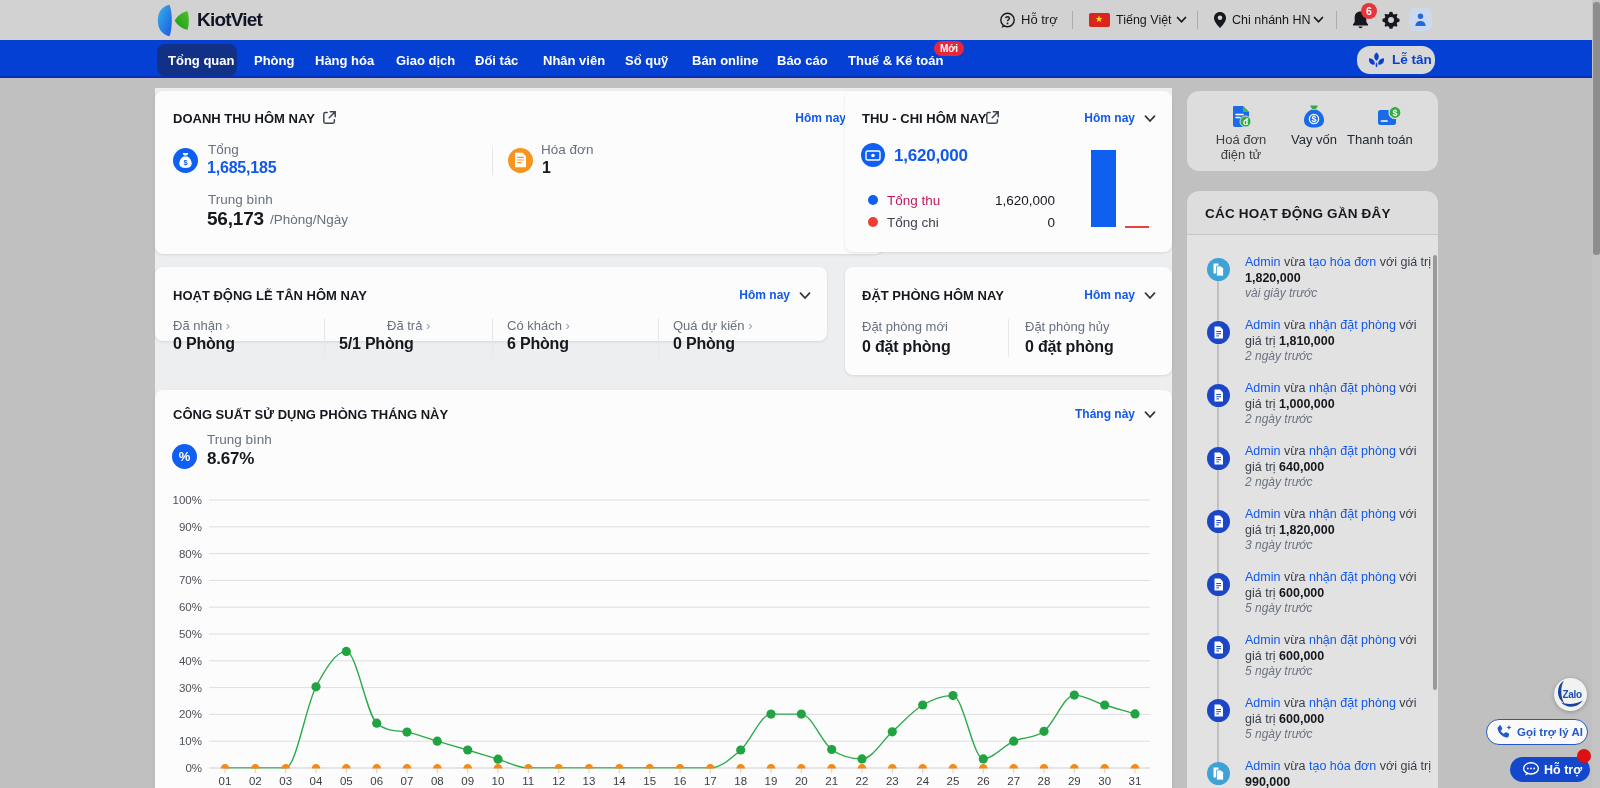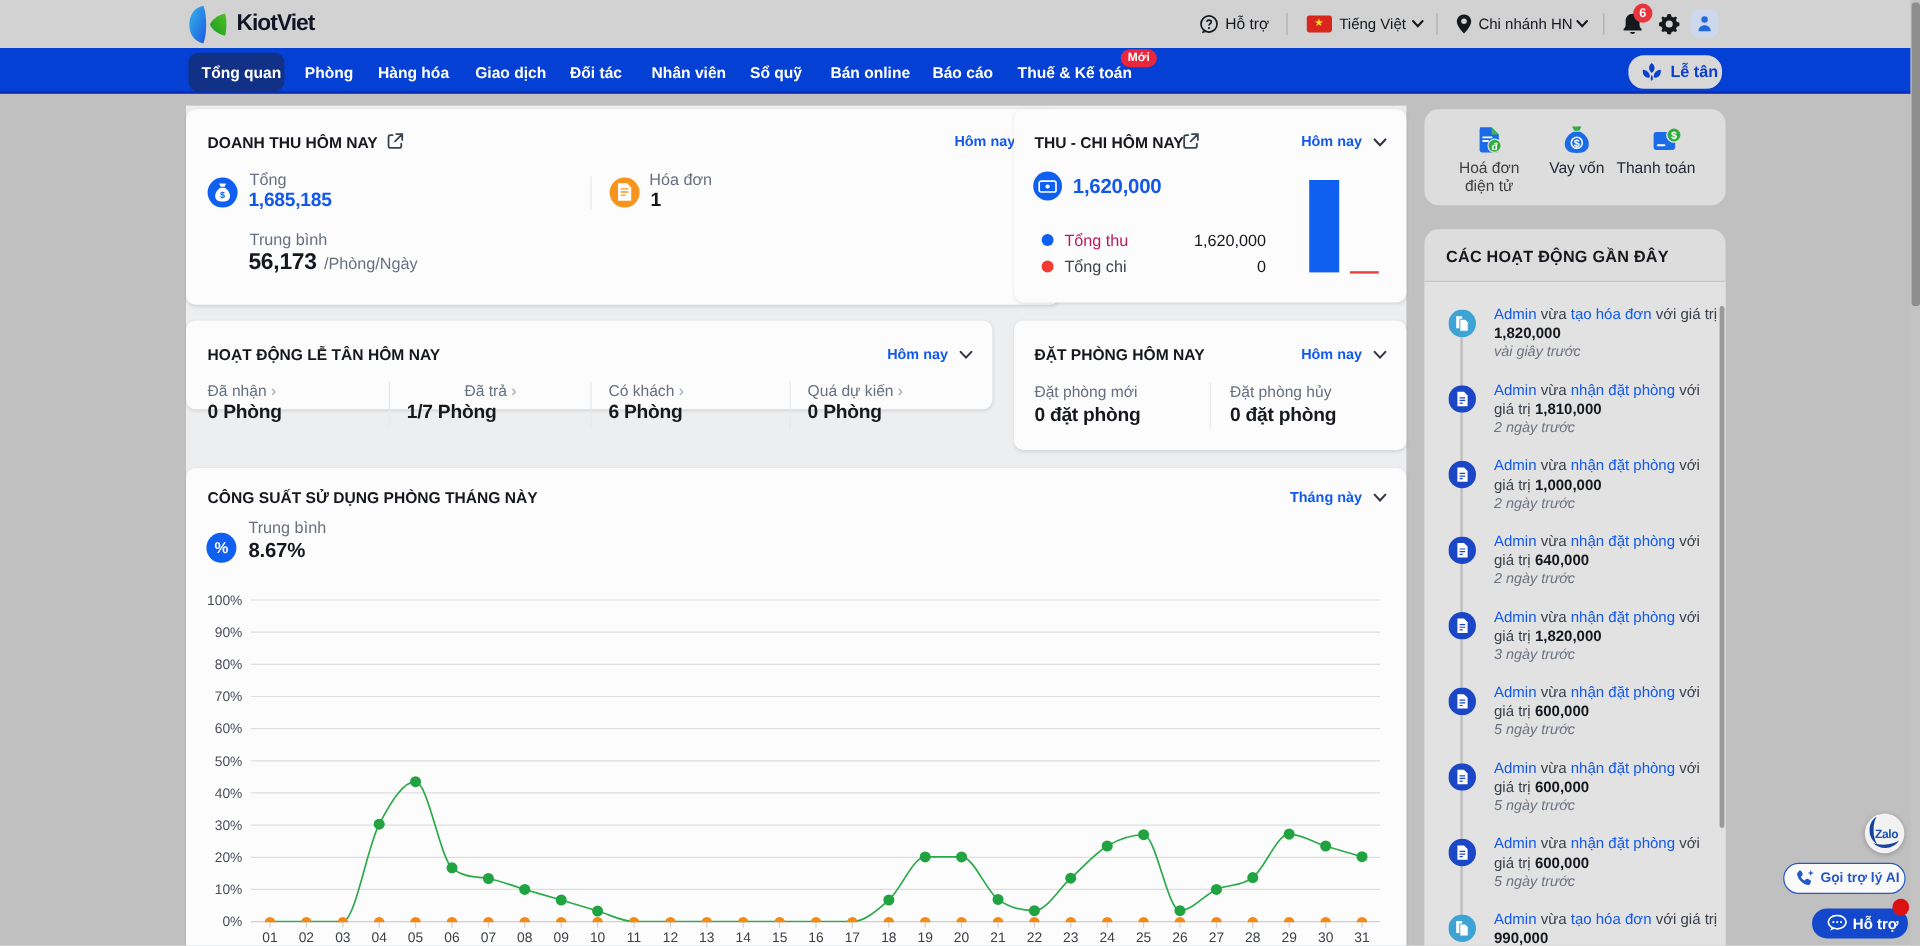--- a/index.html
+++ b/index.html
@@ -164,21 +164,21 @@
 <div class="card" style="left:155px;top:267px;width:672px;height:74px;" id="card3">
  <div class="ctitle" style="left:18px;top:21px;">HOẠT ĐỘNG LỄ TÂN HÔM NAY</div>
  <div class="sel" style="right:37px;top:21px;">Hôm nay</div>
  <svg class="abs" style="right:16px;top:25px;" width="12" height="8" viewBox="0 0 12 8">
       <path d="M1.5 1.2 L6 6 L10.5 1.2" fill="none" stroke="#30343c" stroke-width="1.7" stroke-linecap="round"></path>
     </svg>
  <div class="glabel" style="left:18px;top:51px;font-size:13px;">Đã nhận <span style="color:#9aa1ab;">›</span></div>
  <div class="bigdark" style="left:18px;top:68px;">0 Phòng</div>
  <div class="vdiv" style="left:169px;top:51px;height:40px;"></div>
  <div class="glabel" style="left:184px;top:51px;font-size:13px;margin-left:48px;">Đã trả <span style="color:#9aa1ab;">›</span></div>
- <div class="bigdark" style="left:184px;top:68px;">1/7 Phòng</div>
+ <div class="bigdark" style="left:184px;top:68px;">5/1 Phòng</div>
  <div class="vdiv" style="left:337px;top:51px;height:40px;"></div>
  <div class="glabel" style="left:352px;top:51px;font-size:13px;">Có khách <span style="color:#9aa1ab;">›</span></div>
  <div class="bigdark" style="left:352px;top:68px;">6 Phòng</div>
  <div class="vdiv" style="left:503px;top:51px;height:40px;"></div>
  <div class="glabel" style="left:518px;top:51px;font-size:13px;">Quá dự kiến <span style="color:#9aa1ab;">›</span></div>
  <div class="bigdark" style="left:518px;top:68px;">0 Phòng</div>
 </div>
 <div class="card" style="left:845px;top:267px;width:327px;height:108px;" id="card4">
  <div class="ctitle" style="left:17px;top:21px;">ĐẶT PHÒNG HÔM NAY</div>
  <div class="sel" style="right:37px;top:21px;">Hôm nay</div>

